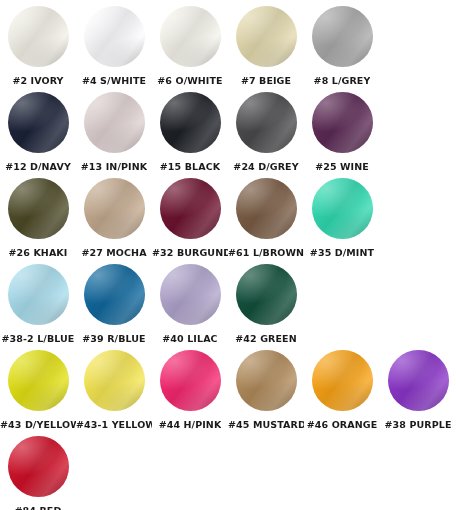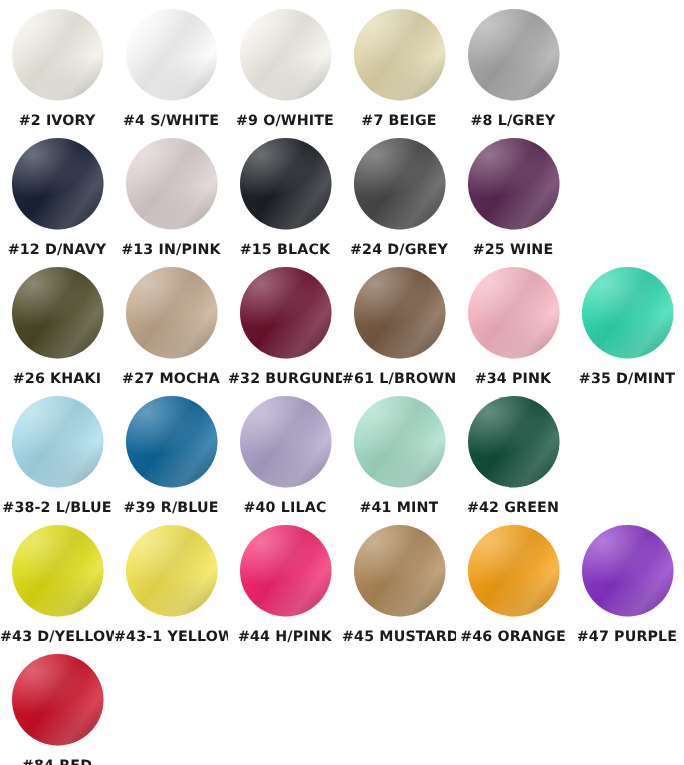--- a/index.html
+++ b/index.html
@@ -98,21 +98,21 @@
           <div class="sheen-c"></div>
         </div>
         <div class="swatch-label">#4 S/WHITE</div>
       </div>
       <div class="swatch-cell">
         <div class="swatch-circle" style="background: rgb(244, 242, 234);">
           <div class="sheen-a"></div>
           <div class="sheen-b"></div>
           <div class="sheen-c"></div>
         </div>
-        <div class="swatch-label">#9 O/WHITE</div>
+        <div class="swatch-label">#6 O/WHITE</div>
       </div>
       <div class="swatch-cell">
         <div class="swatch-circle" style="background: rgb(227, 217, 174);">
           <div class="sheen-a"></div>
           <div class="sheen-b"></div>
           <div class="sheen-c"></div>
         </div>
         <div class="swatch-label">#7 BEIGE</div>
       </div>
       <div class="swatch-cell">
@@ -193,28 +193,20 @@
       </div>
       <div class="swatch-cell">
         <div class="swatch-circle" style="background: rgb(122, 92, 68);">
           <div class="sheen-a"></div>
           <div class="sheen-b"></div>
           <div class="sheen-c"></div>
         </div>
         <div class="swatch-label">#61 L/BROWN</div>
       </div>
       <div class="swatch-cell">
-        <div class="swatch-circle" style="background: rgb(248, 181, 194);">
-          <div class="sheen-a"></div>
-          <div class="sheen-b"></div>
-          <div class="sheen-c"></div>
-        </div>
-        <div class="swatch-label">#34 PINK</div>
-      </div>
-      <div class="swatch-cell">
         <div class="swatch-circle" style="background: rgb(47, 217, 176);">
           <div class="sheen-a"></div>
           <div class="sheen-b"></div>
           <div class="sheen-c"></div>
         </div>
         <div class="swatch-label">#35 D/MINT</div>
       </div>
     </div>
     <div class="swatch-row">
       <div class="swatch-cell">
@@ -235,28 +227,20 @@
       </div>
       <div class="swatch-cell">
         <div class="swatch-circle" style="background: rgb(176, 164, 204);">
           <div class="sheen-a"></div>
           <div class="sheen-b"></div>
           <div class="sheen-c"></div>
         </div>
         <div class="swatch-label">#40 LILAC</div>
       </div>
       <div class="swatch-cell">
-        <div class="swatch-circle" style="background: rgb(165, 221, 200);">
-          <div class="sheen-a"></div>
-          <div class="sheen-b"></div>
-          <div class="sheen-c"></div>
-        </div>
-        <div class="swatch-label">#41 MINT</div>
-      </div>
-      <div class="swatch-cell">
         <div class="swatch-circle" style="background: rgb(18, 80, 60);">
           <div class="sheen-a"></div>
           <div class="sheen-b"></div>
           <div class="sheen-c"></div>
         </div>
         <div class="swatch-label">#42 GREEN</div>
       </div>
     </div>
     <div class="swatch-row">
       <div class="swatch-cell">
@@ -298,21 +282,21 @@
           <div class="sheen-c"></div>
         </div>
         <div class="swatch-label">#46 ORANGE</div>
       </div>
       <div class="swatch-cell">
         <div class="swatch-circle" style="background: rgb(138, 53, 200);">
           <div class="sheen-a"></div>
           <div class="sheen-b"></div>
           <div class="sheen-c"></div>
         </div>
-        <div class="swatch-label">#47 PURPLE</div>
+        <div class="swatch-label">#38 PURPLE</div>
       </div>
     </div>
     <div class="swatch-row">
       <div class="swatch-cell">
         <div class="swatch-circle" style="background: rgb(207, 16, 40);">
           <div class="sheen-a"></div>
           <div class="sheen-b"></div>
           <div class="sheen-c"></div>
         </div>
         <div class="swatch-label">#84 RED</div>

